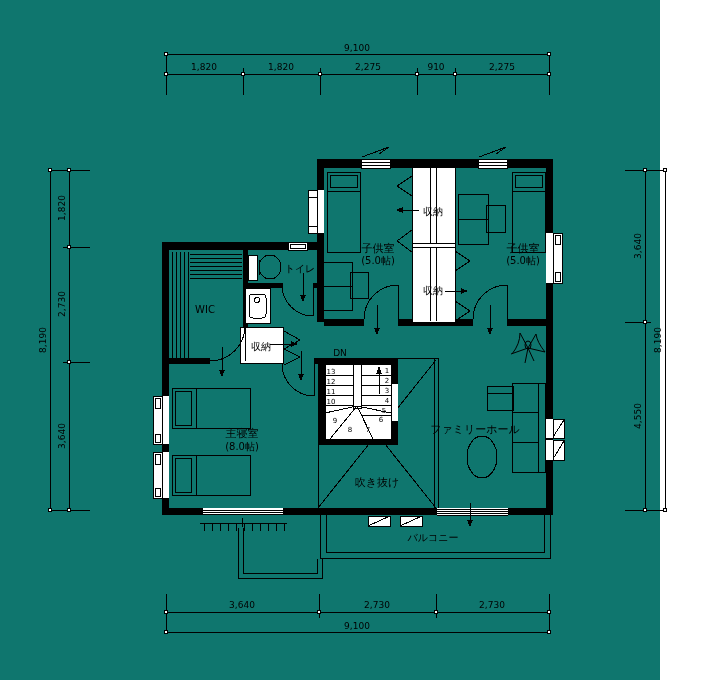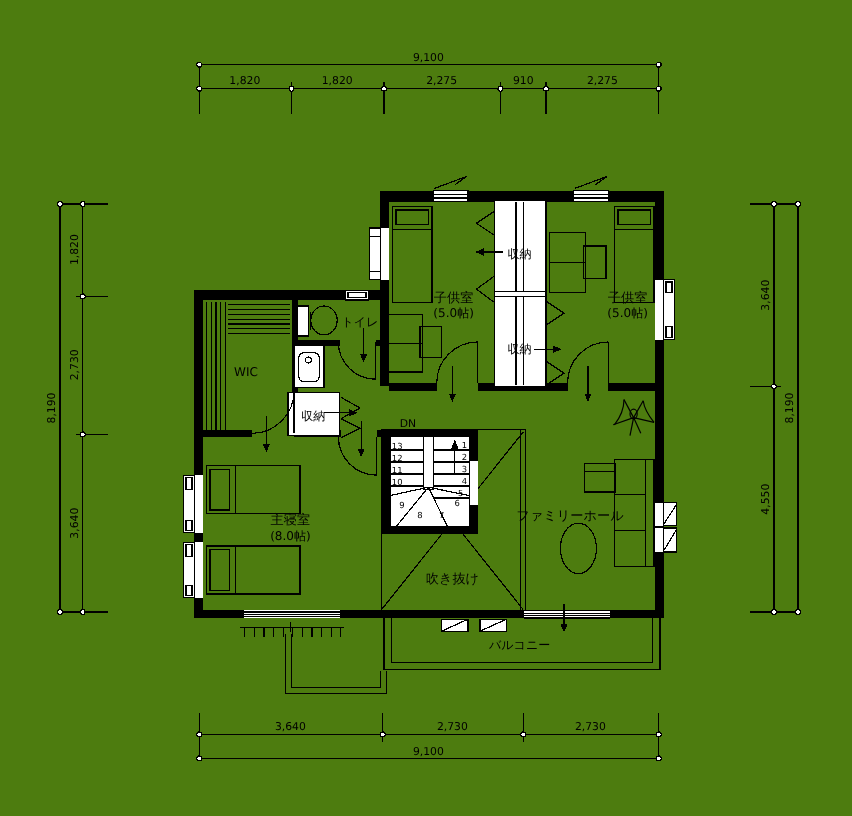--- a/index.html
+++ b/index.html
@@ -1,16 +1,16 @@
 <!DOCTYPE html>
 <html><head>
 <meta charset="utf-8">
 <style>
   html,body{margin:0;padding:0;background:#fff;}
-  .page{width:710px;height:680px;position:relative;background:#4d7c0f;text-decoration:underline;}
+  .page{width:660px;height:680px;position:relative;background:#0f766e;text-decoration:underline;}
   svg{font-family:"DejaVu Sans",sans-serif;}
   .w{fill:#000;stroke:none;}
   .wh{fill:#fff;stroke:none;}
   .ln{stroke:#000;stroke-width:1;fill:none;}
   .box{fill:#fff;stroke:#000;stroke-width:1;}
   .boxn{fill:none;stroke:#000;stroke-width:1;}
   .dot{fill:#fff;stroke:#000;stroke-width:1;}
   .ah{fill:#000;stroke:none;}
   text{fill:#000;}
   .dim{font-size:9px;}

